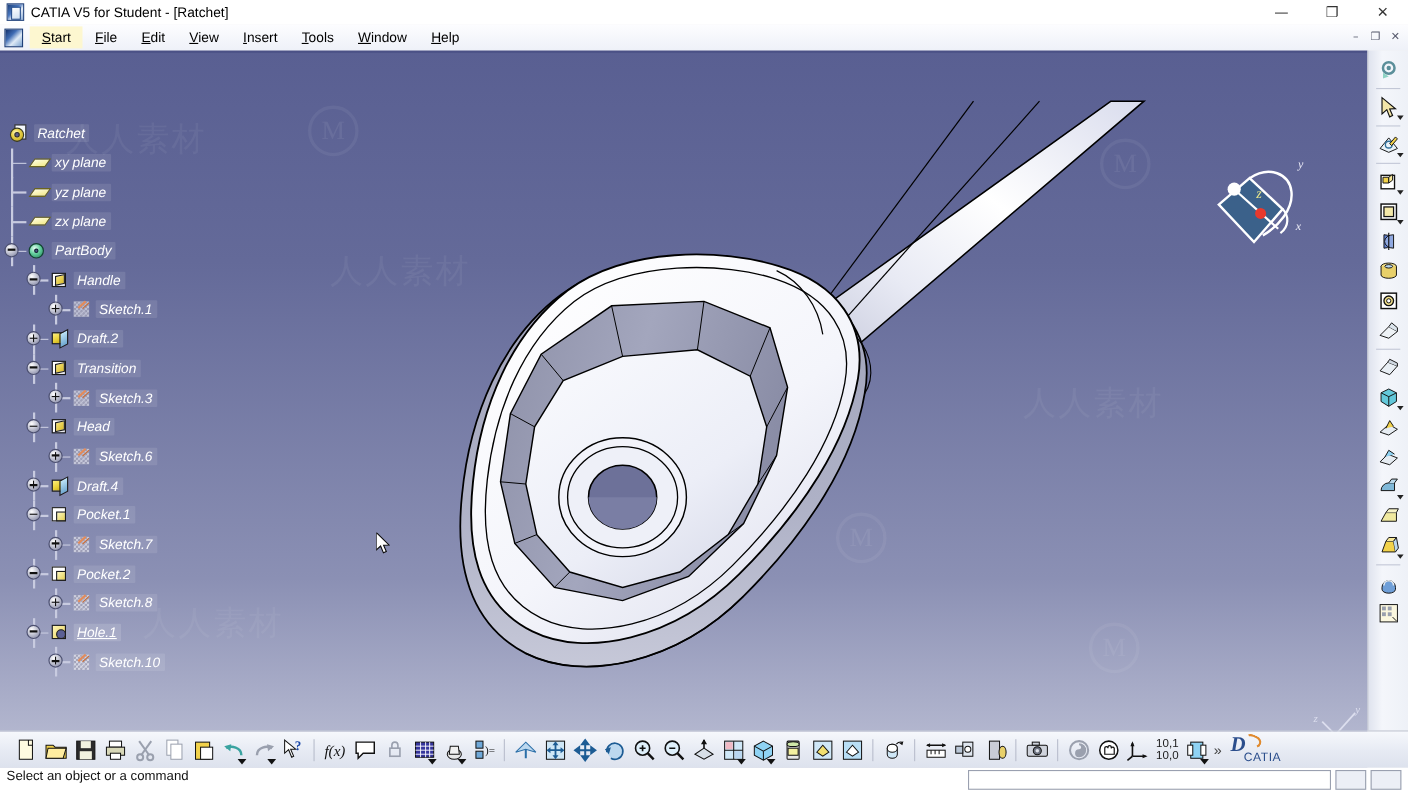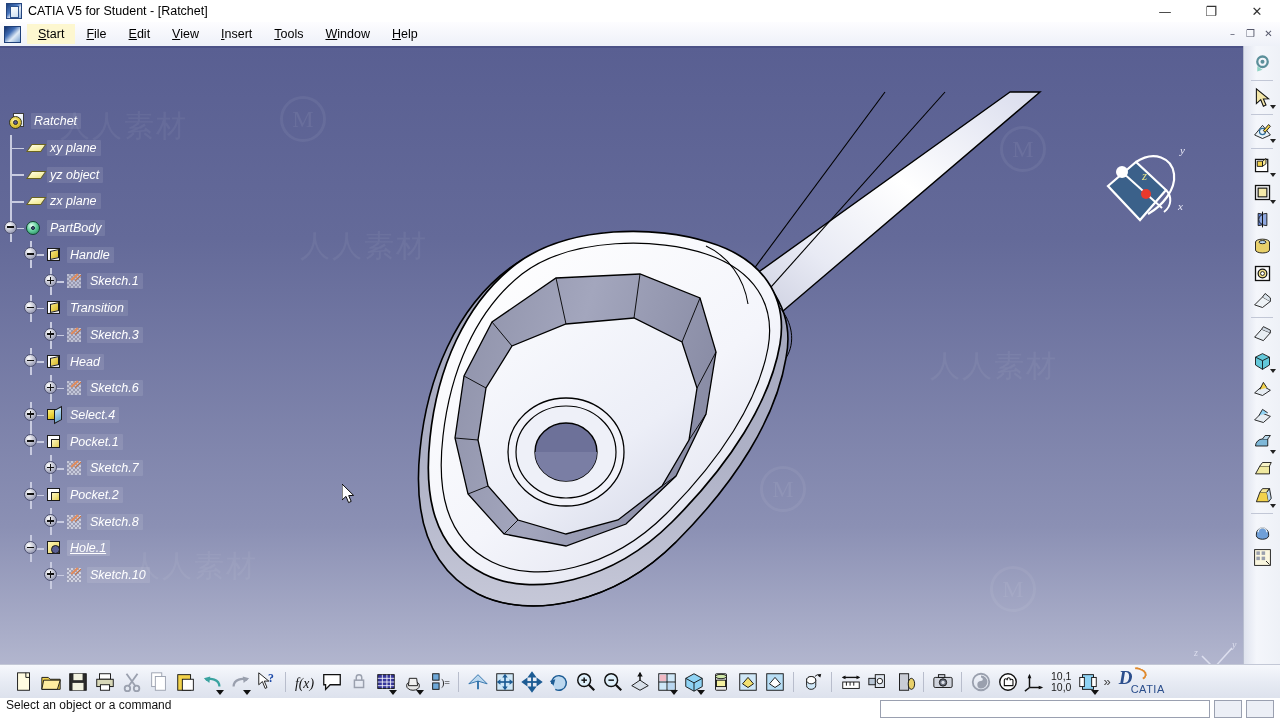--- a/index.html
+++ b/index.html
@@ -416,21 +416,21 @@
             <i class="ico-plane"></i>
           </span>
           <span class="lbl">xy plane</span>
         </div>
         <div class="node">
           <div class="tline" style="left: 10px; top: 0px; width: 1.6px; height: 27px;"></div>
           <div class="tline" style="left: 10px; top: 13px; width: 14px; height: 1.6px;"></div>
           <span class="ico" style="margin-left: 26px;">
             <i class="ico-plane"></i>
           </span>
-          <span class="lbl">yz object</span>
+          <span class="lbl">yz plane</span>
         </div>
         <div class="node">
           <div class="tline" style="left: 10px; top: 0px; width: 1.6px; height: 27px;"></div>
           <div class="tline" style="left: 10px; top: 13px; width: 14px; height: 1.6px;"></div>
           <span class="ico" style="margin-left: 26px;">
             <i class="ico-plane"></i>
           </span>
           <span class="lbl">zx plane</span>
         </div>
         <div class="node">
@@ -456,20 +456,29 @@
           <div class="tline" style="left: 50px; top: 13px; width: 14px; height: 1.6px;"></div>
           <div class="exp plus" style="left: 44px; top: 6px;"></div>
           <span class="ico" style="margin-left: 66px;">
             <i class="ico-sketch"></i>
           </span>
           <span class="lbl">Sketch.1</span>
         </div>
         <div class="node">
           <div class="tline" style="left: 30px; top: 0px; width: 1.6px; height: 27px;"></div>
           <div class="tline" style="left: 30px; top: 13px; width: 14px; height: 1.6px;"></div>
+          <div class="exp plus" style="left: 24px; top: 6px;"></div>
+          <span class="ico" style="margin-left: 46px;">
+            <i class="ico-draft"></i>
+          </span>
+          <span class="lbl">Draft.2</span>
+        </div>
+        <div class="node">
+          <div class="tline" style="left: 30px; top: 0px; width: 1.6px; height: 27px;"></div>
+          <div class="tline" style="left: 30px; top: 13px; width: 14px; height: 1.6px;"></div>
           <div class="exp" style="left: 24px; top: 6px;"></div>
           <span class="ico" style="margin-left: 46px;">
             <i class="ico-pad"></i>
           </span>
           <span class="lbl">Transition</span>
         </div>
         <div class="node">
           <div class="tline" style="left: 50px; top: 0px; width: 1.6px; height: 27px;"></div>
           <div class="tline" style="left: 50px; top: 13px; width: 14px; height: 1.6px;"></div>
           <div class="exp plus" style="left: 44px; top: 6px;"></div>
@@ -496,21 +505,21 @@
           </span>
           <span class="lbl">Sketch.6</span>
         </div>
         <div class="node">
           <div class="tline" style="left: 30px; top: 0px; width: 1.6px; height: 27px;"></div>
           <div class="tline" style="left: 30px; top: 13px; width: 14px; height: 1.6px;"></div>
           <div class="exp plus" style="left: 24px; top: 6px;"></div>
           <span class="ico" style="margin-left: 46px;">
             <i class="ico-draft"></i>
           </span>
-          <span class="lbl">Select.4</span>
+          <span class="lbl">Draft.4</span>
         </div>
         <div class="node">
           <div class="tline" style="left: 30px; top: 0px; width: 1.6px; height: 27px;"></div>
           <div class="tline" style="left: 30px; top: 13px; width: 14px; height: 1.6px;"></div>
           <div class="exp" style="left: 24px; top: 6px;"></div>
           <span class="ico" style="margin-left: 46px;">
             <i class="ico-pocket"></i>
           </span>
           <span class="lbl">Pocket.1</span>
         </div>

